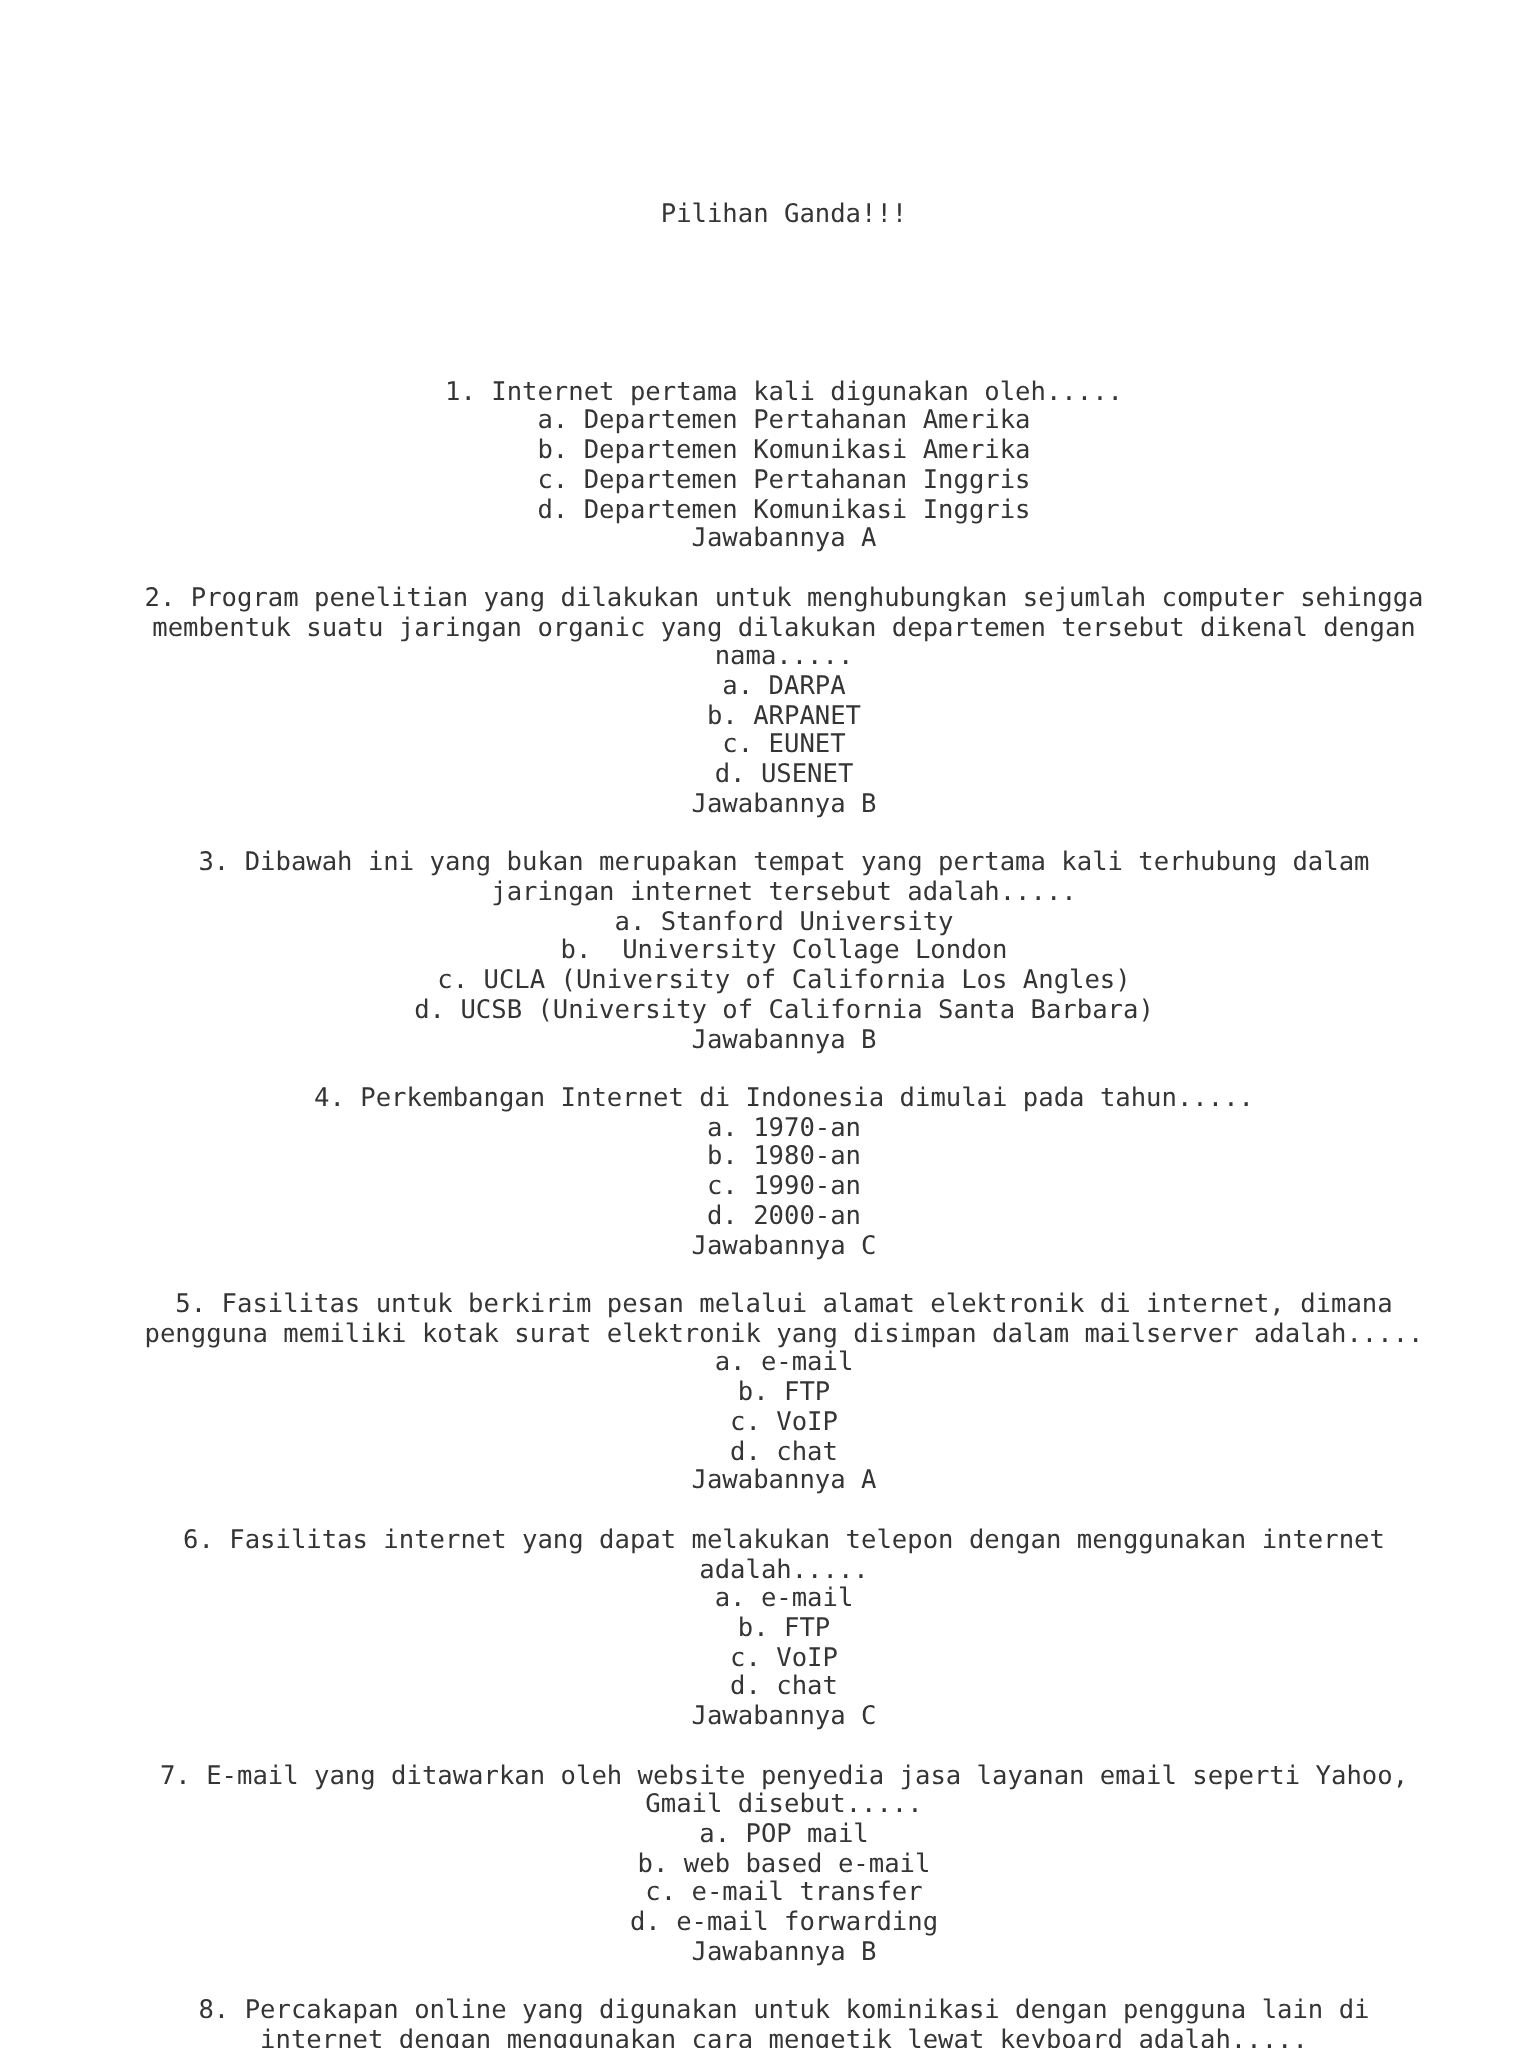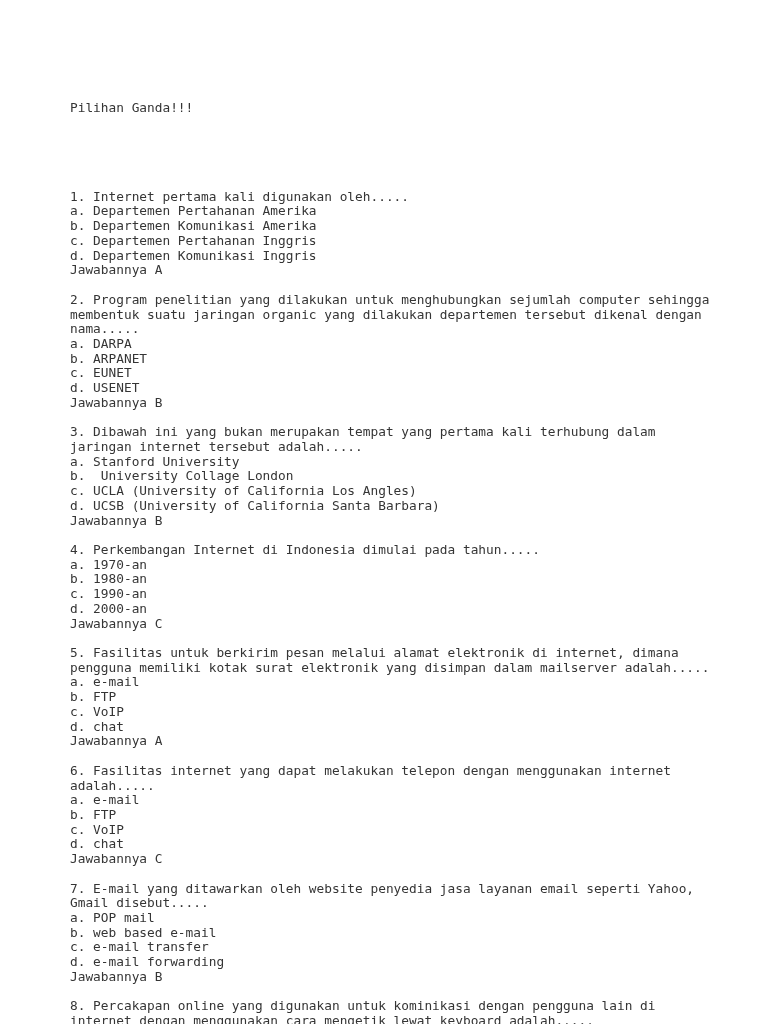--- a/index.html
+++ b/index.html
@@ -14,20 +14,21 @@
     overflow: hidden;
     font-family: "DejaVu Sans Mono", "Liberation Mono", monospace;
   }
   .page {
     position: relative;
     width: 714px;
     height: 1024px;
     background: #ffffff;
     box-sizing: border-box;
     padding: 72px 0 0 70px;
+    text-align: center;
   }
   .doc-body {
     font-family: "DejaVu Sans Mono", "Liberation Mono", monospace;
     font-size: 12.8px;
     line-height: 14.72px;
     color: #353535;
     white-space: pre-wrap;
     letter-spacing: 0px;
     -webkit-font-smoothing: antialiased;
   }

